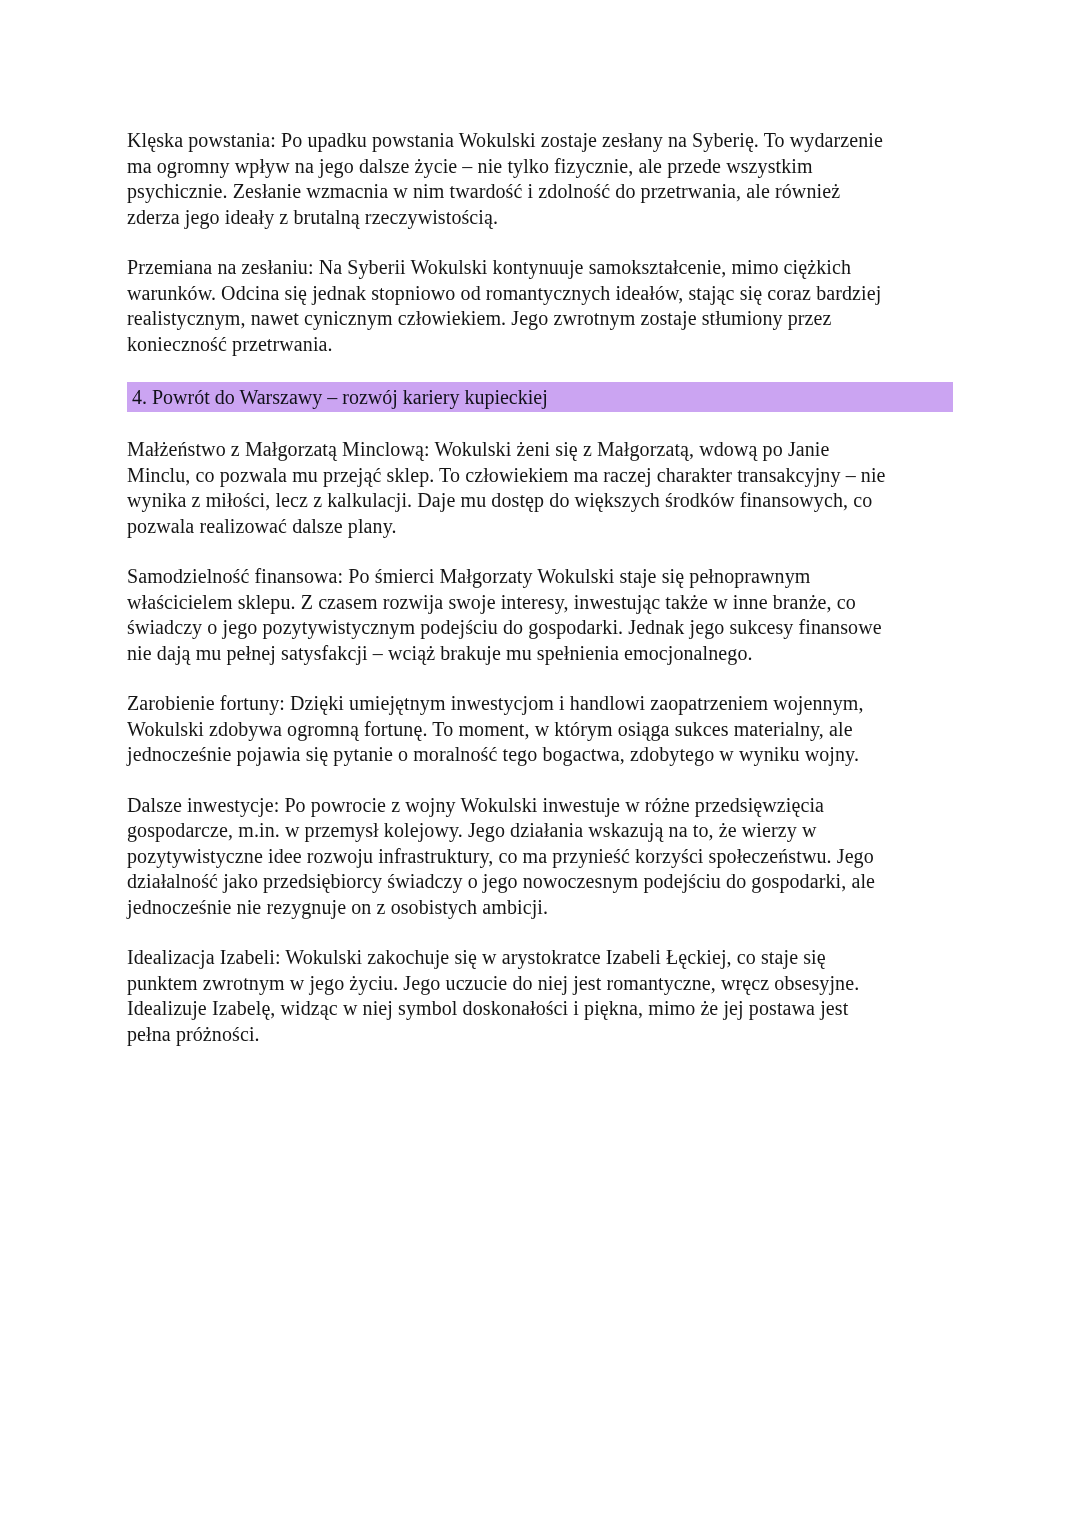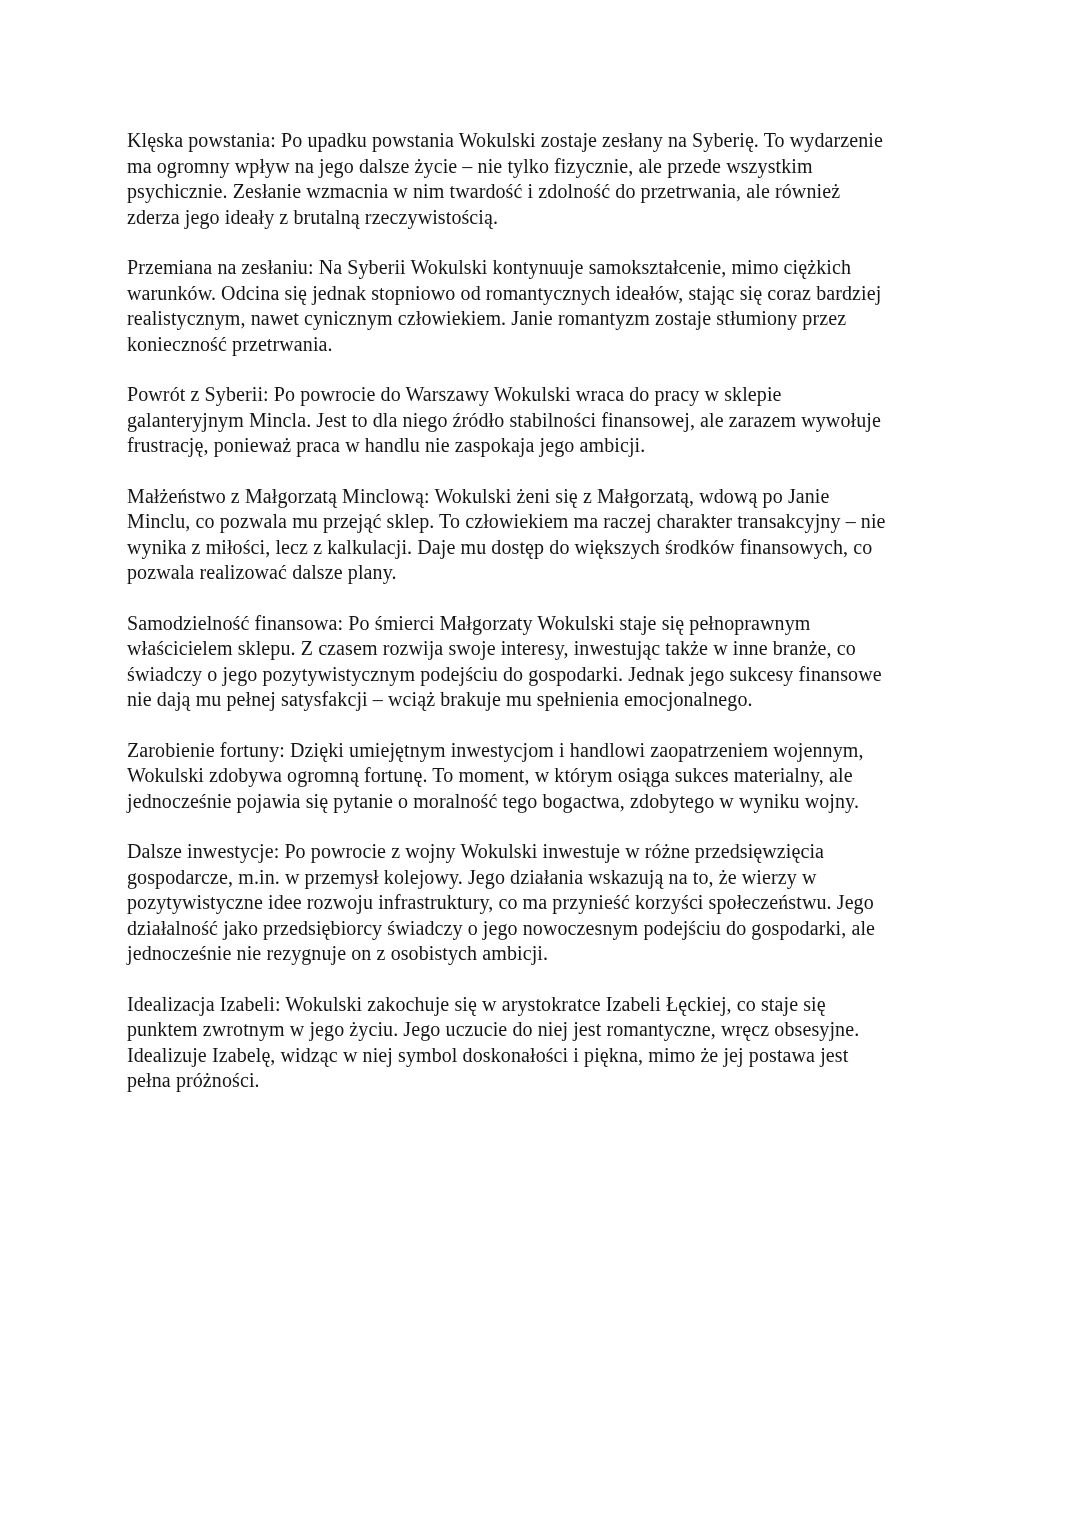--- a/index.html
+++ b/index.html
@@ -46,27 +46,25 @@
 <div class="page">
   <div class="content">
 
     <div class="para">Klęska powstania: Po upadku powstania Wokulski zostaje zesłany na Syberię. To wydarzenie
 ma ogromny wpływ na jego dalsze życie – nie tylko fizycznie, ale przede wszystkim
 psychicznie. Zesłanie wzmacnia w nim twardość i zdolność do przetrwania, ale również
 zderza jego ideały z brutalną rzeczywistością.</div>
 
     <div class="para">Przemiana na zesłaniu: Na Syberii Wokulski kontynuuje samokształcenie, mimo ciężkich
 warunków. Odcina się jednak stopniowo od romantycznych ideałów, stając się coraz bardziej
-realistycznym, nawet cynicznym człowiekiem. Janie romantyzm zostaje stłumiony przez
+realistycznym, nawet cynicznym człowiekiem. Jego zwrotnym zostaje stłumiony przez
 konieczność przetrwania.</div>
 
+    <div class="heading">4. Powrót do Warszawy – rozwój kariery kupieckiej</div>
 
-    <div class="para">Powrót z Syberii: Po powrocie do Warszawy Wokulski wraca do pracy w sklepie
-galanteryjnym Mincla. Jest to dla niego źródło stabilności finansowej, ale zarazem wywołuje
-frustrację, ponieważ praca w handlu nie zaspokaja jego ambicji.</div>
 
     <div class="para">Małżeństwo z Małgorzatą Minclową: Wokulski żeni się z Małgorzatą, wdową po Janie
 Minclu, co pozwala mu przejąć sklep. To człowiekiem ma raczej charakter transakcyjny – nie
 wynika z miłości, lecz z kalkulacji. Daje mu dostęp do większych środków finansowych, co
 pozwala realizować dalsze plany.</div>
 
     <div class="para">Samodzielność finansowa: Po śmierci Małgorzaty Wokulski staje się pełnoprawnym
 właścicielem sklepu. Z czasem rozwija swoje interesy, inwestując także w inne branże, co
 świadczy o jego pozytywistycznym podejściu do gospodarki. Jednak jego sukcesy finansowe
 nie dają mu pełnej satysfakcji – wciąż brakuje mu spełnienia emocjonalnego.</div>

